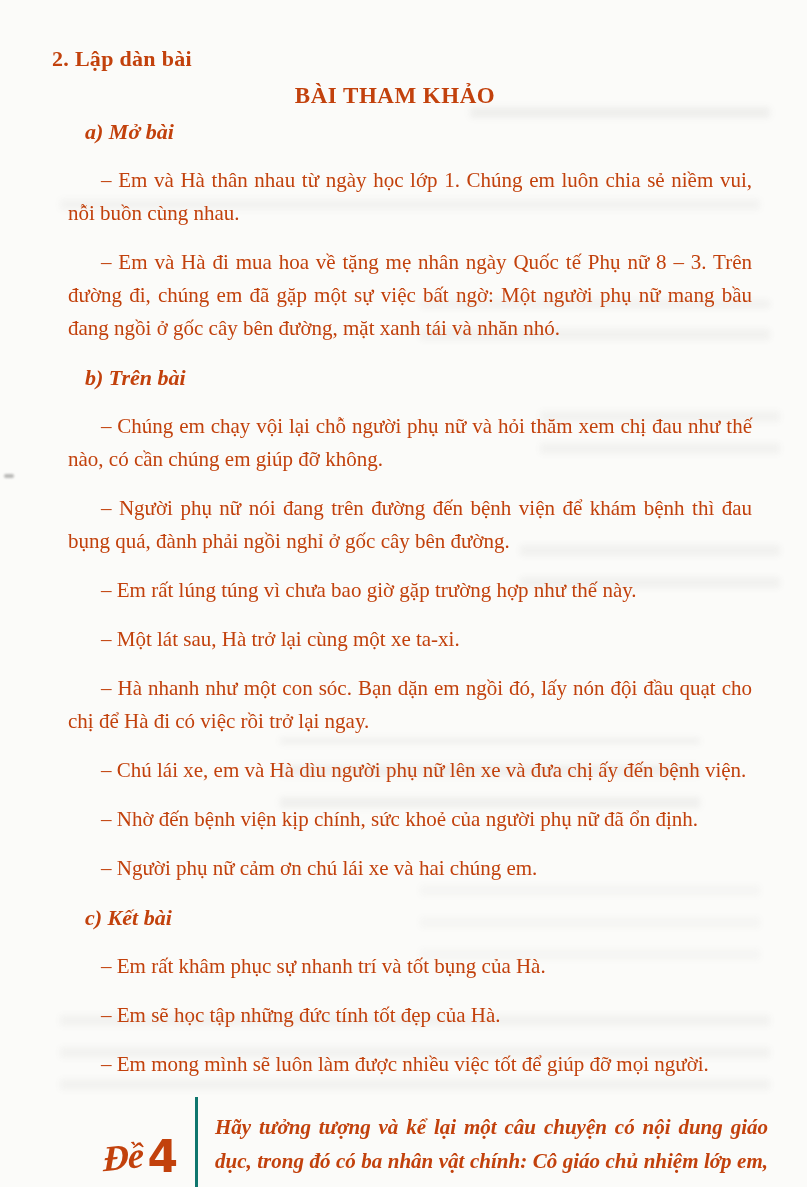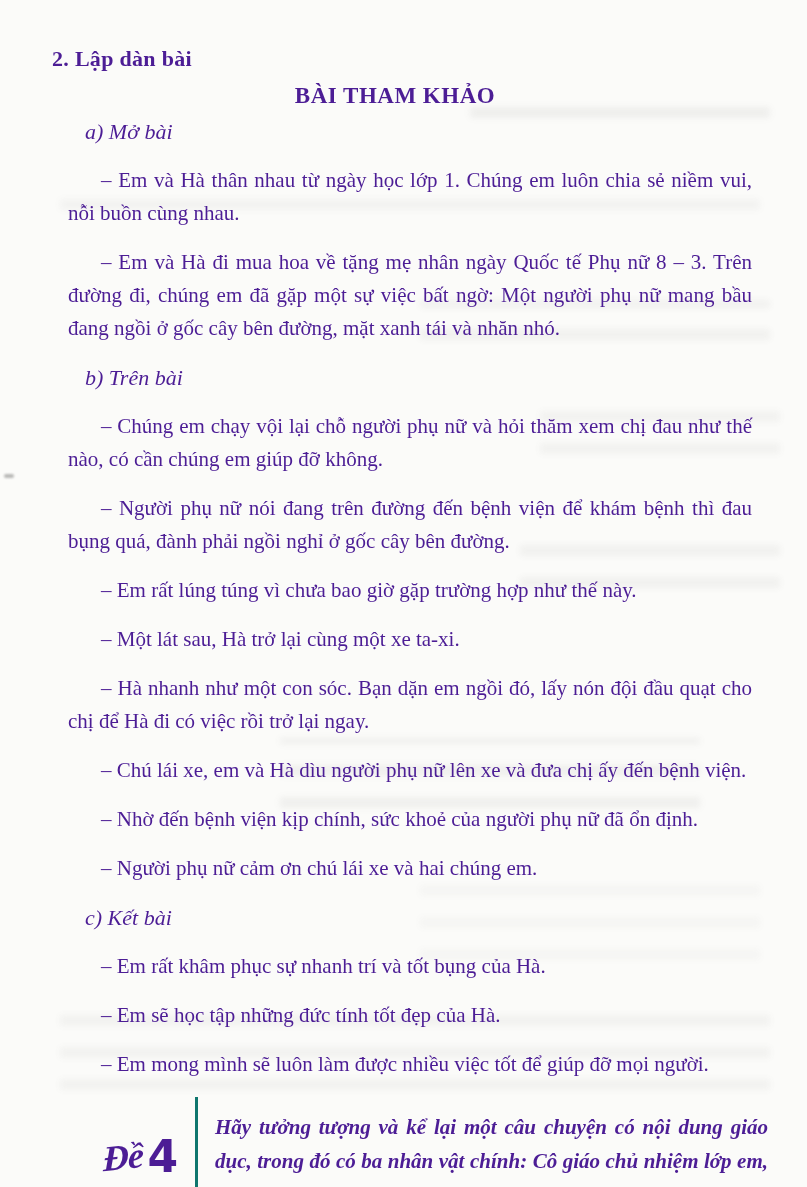--- a/index.html
+++ b/index.html
@@ -4,21 +4,21 @@
 <style>
   html, body { margin: 0; padding: 0; background: #e9e9e7; }
   .page {
     position: relative;
     width: 807px;
     height: 1187px;
     margin: 0 auto;
     background: #fbfbf9;
     overflow: hidden;
     font-family: "Liberation Serif", "DejaVu Serif", serif;
-    color: #4c1d95;
+    color: #c2410c;
   }
   .content {
     position: relative;
     z-index: 2;
     padding: 44px 39px 0 52px;
   }
 
   
   .step-heading {
     font-size: 22px;
@@ -29,21 +29,21 @@
   .ref-title {
     text-align: center;
     font-size: 23px;
     font-weight: bold;
     line-height: 33px;
     margin: 5px 30px 3px 0;
     letter-spacing: 0.5px;
   }
   .part-label {
     font-size: 22px;
-    font-weight: normal;
+    font-weight: bold;
     font-style: italic;
     line-height: 33px;
     padding-left: 33px;
   }
 
   
   .outline-list p, .guide-list p {
     margin: 16px;
     font-size: 21px;
     line-height: 33px;

